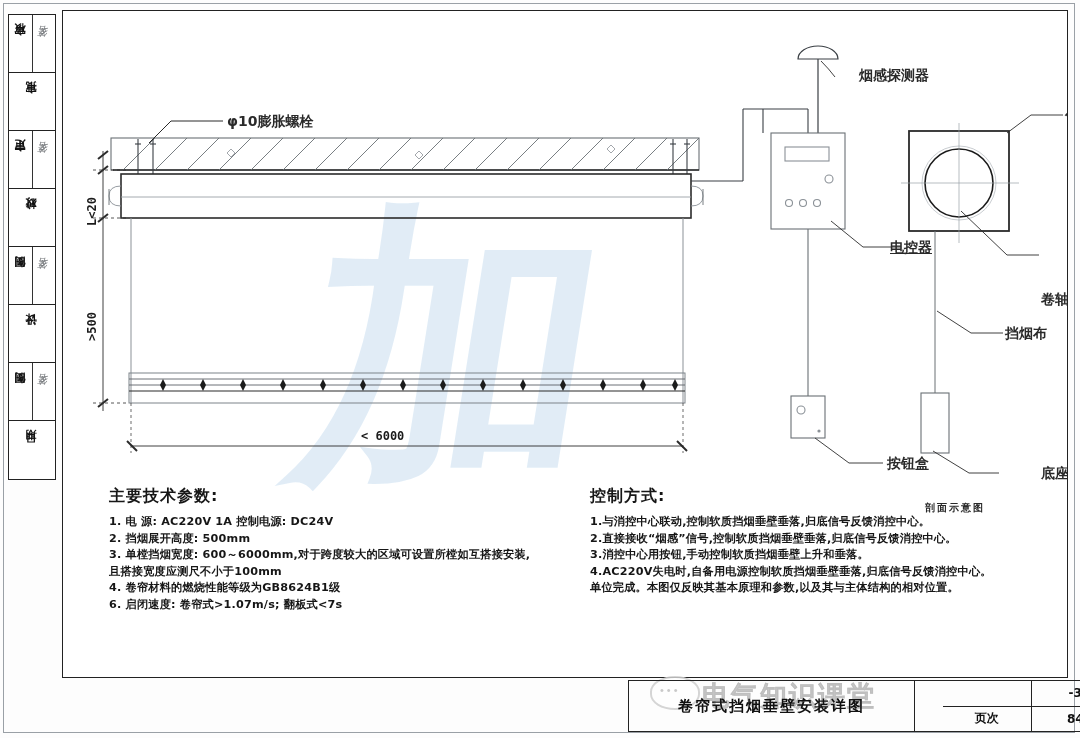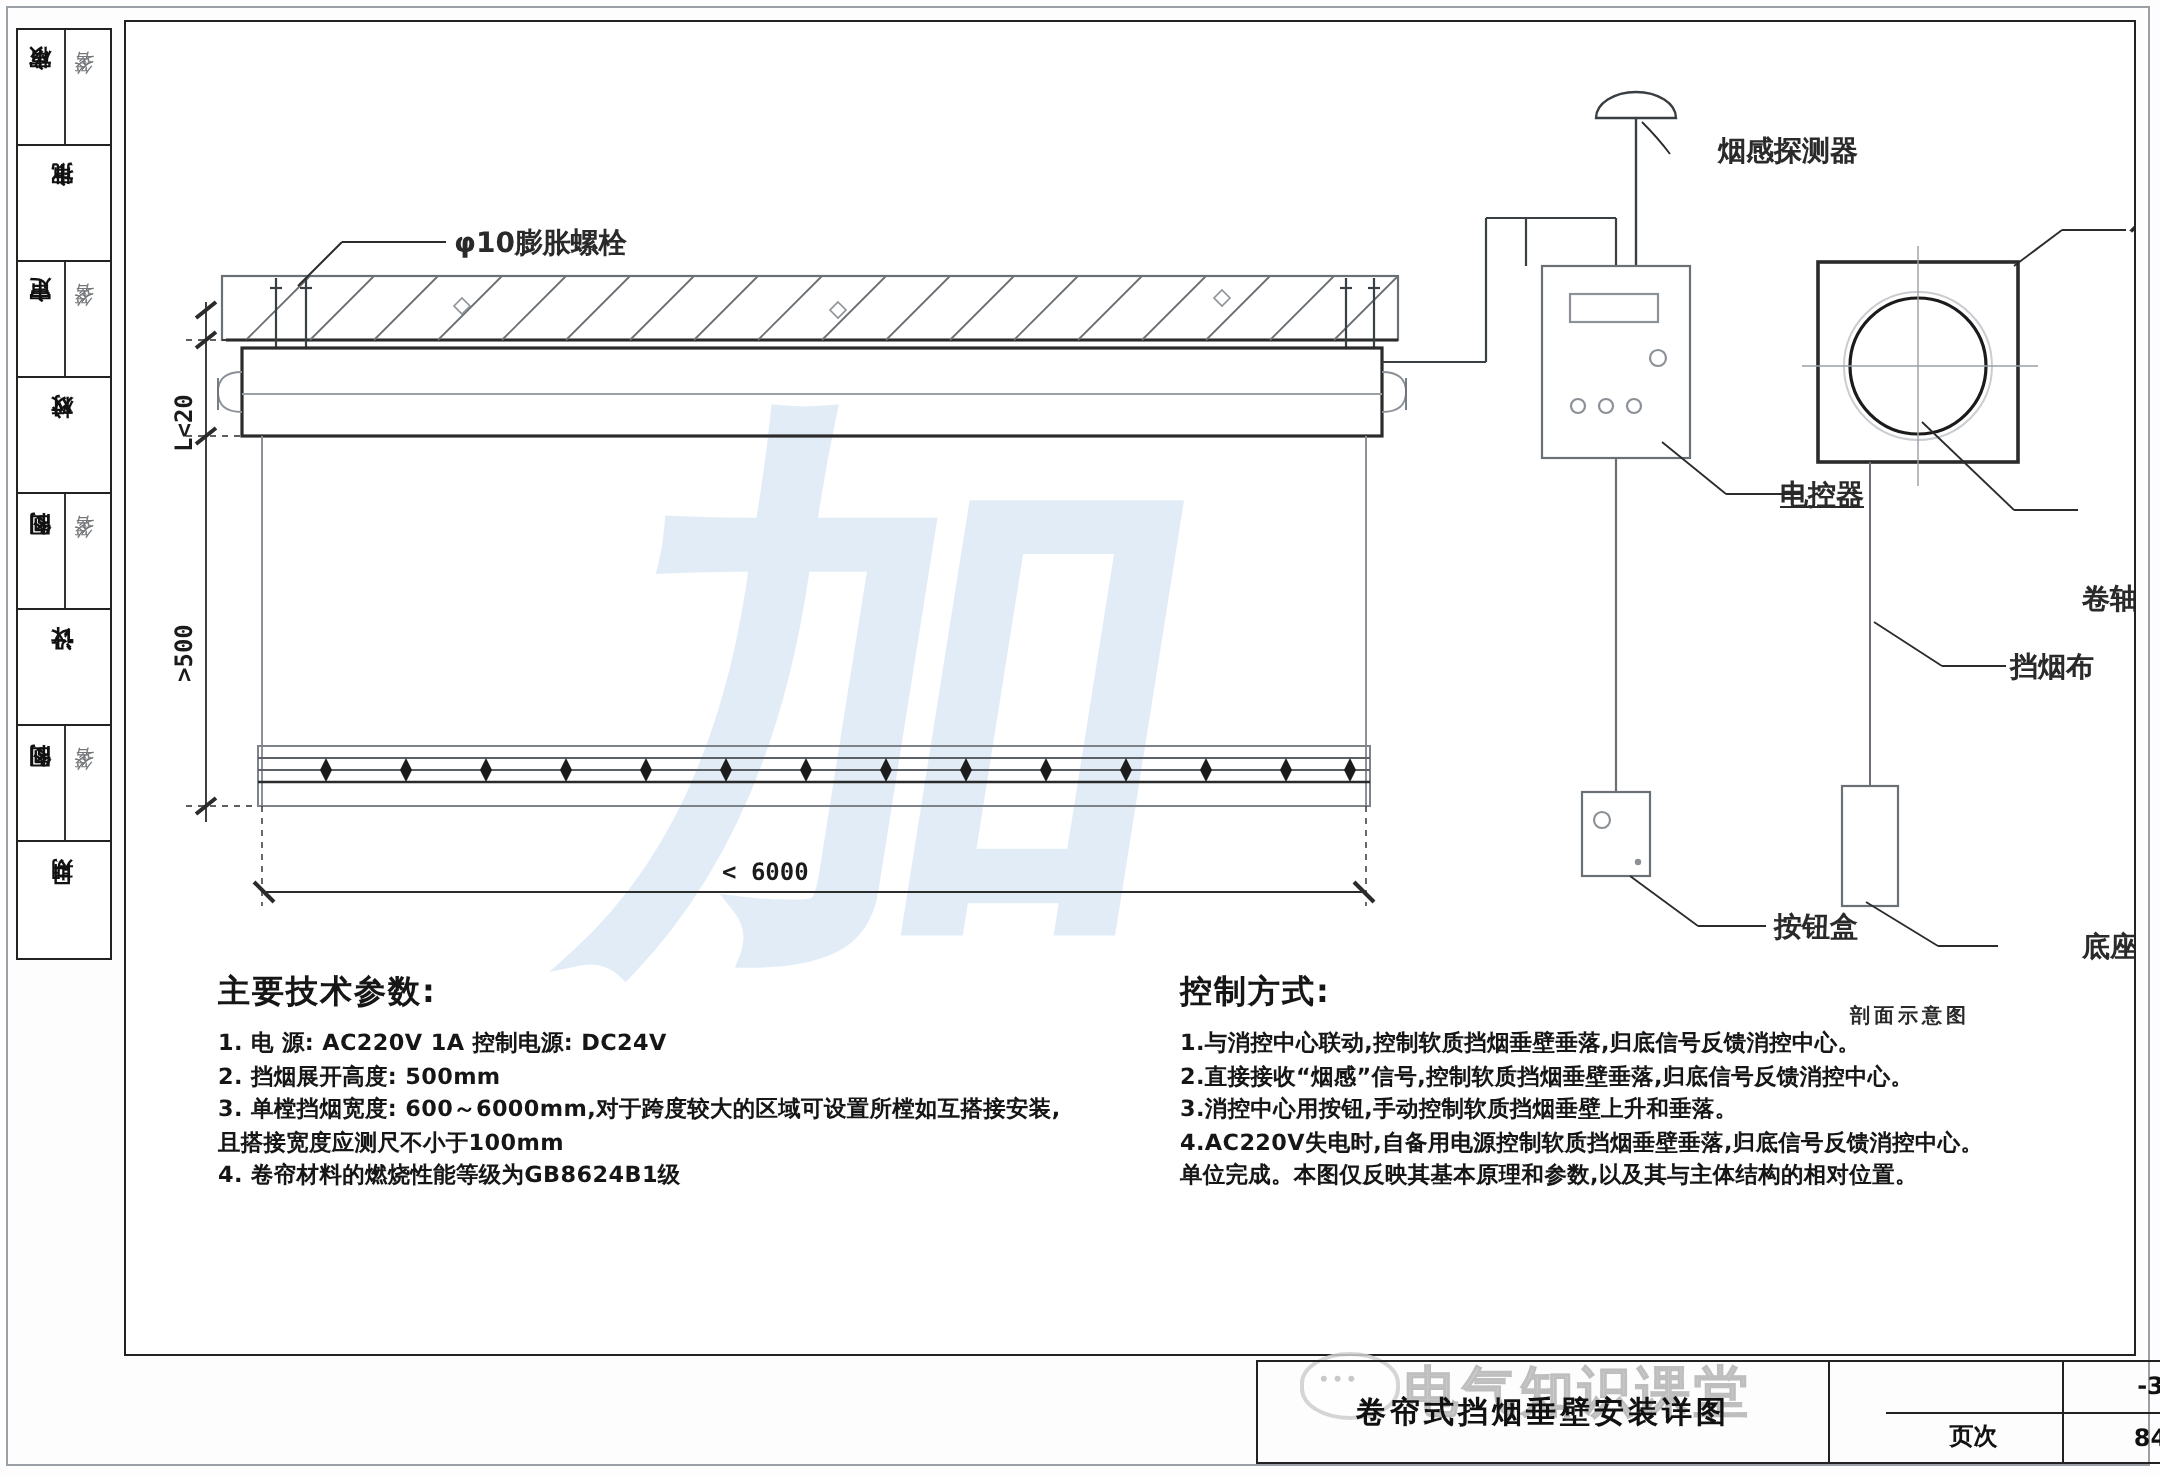--- a/index.html
+++ b/index.html
@@ -328,20 +328,21 @@
     <div class="lbl" style="left:938px;top:454px;margin-left:40px;">底座</div>
     <div class="lbl" style="left:862px;top:490px;font-size:10px;letter-spacing:2px;">剖面示意图</div>
 
     <div class="notes" id="notes-left">
       <h3>主要技术参数:</h3>
       <div class="ln">1. 电    源:   AC220V   1A          控制电源:   DC24V</div>
       <div class="ln">2. 挡烟展开高度:   500mm</div>
       <div class="ln">3. 单樘挡烟宽度:   600～6000mm,对于跨度较大的区域可设置所樘如互搭接安装,</div>
       <div class="ln">且搭接宽度应测尺不小于100mm</div>
       <div class="ln">4. 卷帘材料的燃烧性能等级为GB8624B1级</div>
+      <div class="ln">6. 启闭速度:      卷帘式&gt;1.07m/s;      翻板式&lt;7s</div>
     </div>
 
     <div class="notes" id="notes-right">
       <h3>控制方式:</h3>
       <div class="ln">1.与消控中心联动,控制软质挡烟垂壁垂落,归底信号反馈消控中心。</div>
       <div class="ln">2.直接接收“烟感”信号,控制软质挡烟垂壁垂落,归底信号反馈消控中心。</div>
       <div class="ln">3.消控中心用按钮,手动控制软质挡烟垂壁上升和垂落。</div>
       <div class="ln">4.AC220V失电时,自备用电源控制软质挡烟垂壁垂落,归底信号反馈消控中心。</div>
       <div class="ln">单位完成。本图仅反映其基本原理和参数,以及其与主体结构的相对位置。</div>
     </div>

